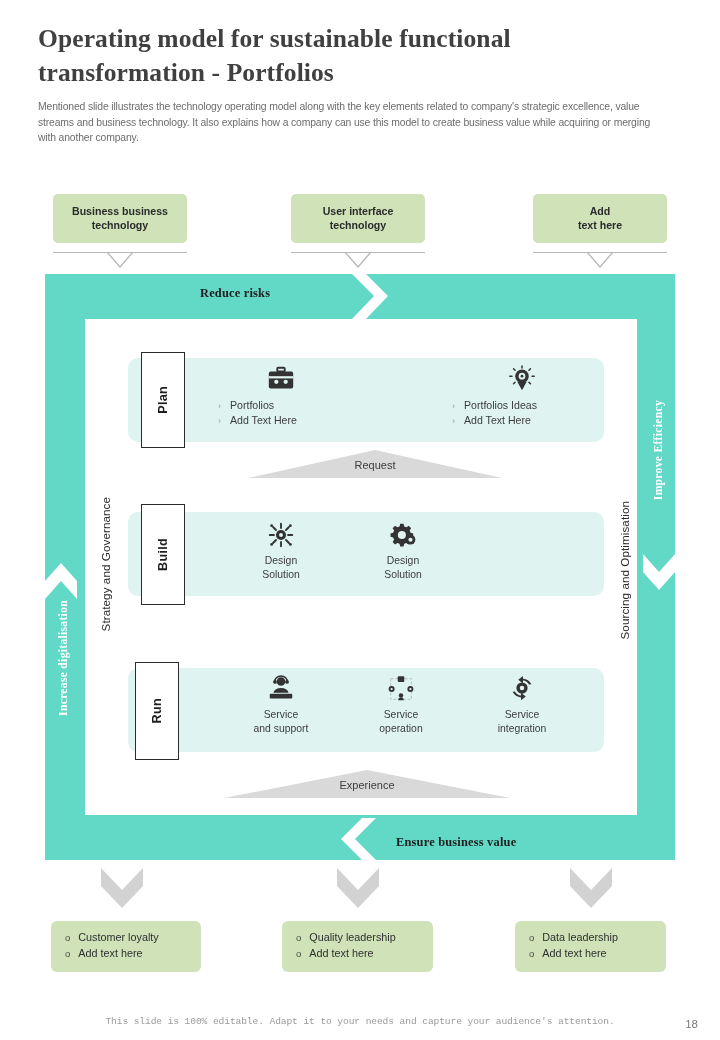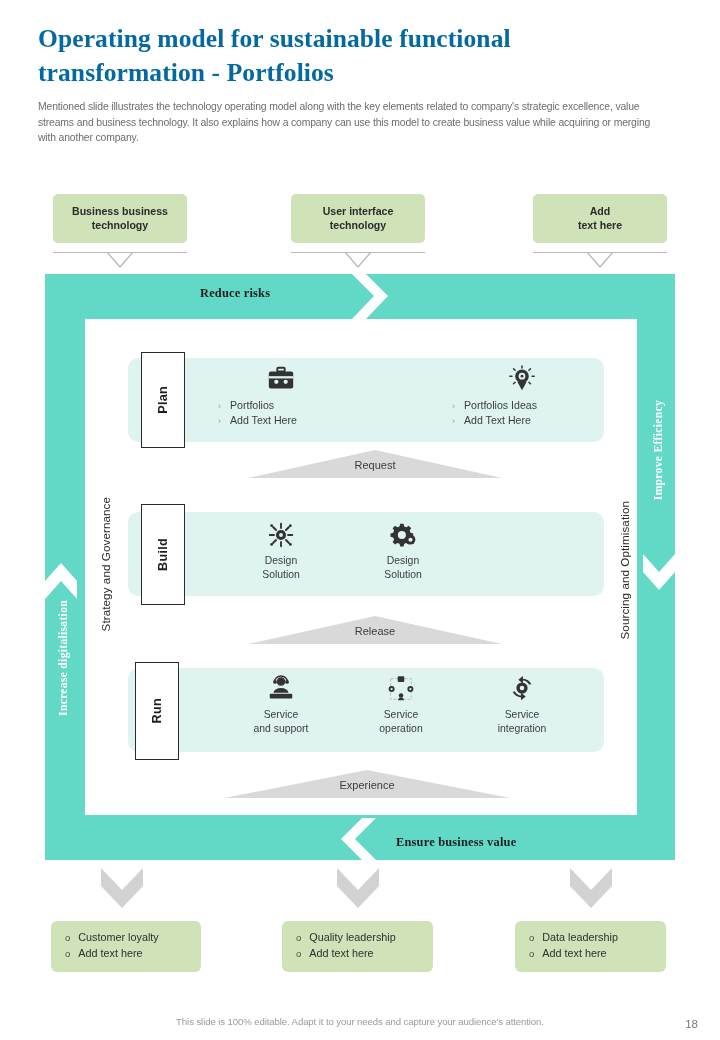--- a/index.html
+++ b/index.html
@@ -12,21 +12,21 @@
 
   .slide { position: relative; width: 720px; height: 1040px; background:#fff; }
 
   
   .header { position:absolute; left:38px; top:22px; width:640px; }
   .title {
     font-family: "Liberation Serif", serif;
     font-weight: bold;
     font-size: 25.5px;
     line-height: 1.34;
-    color:#0369a1;
+    color:#404040;
     letter-spacing: .1px;
   }
   .subtitle {
     margin-top: 9px;
     font-size: 10.4px;
     line-height: 1.48;
     color:#6d6d6d;
     width: 630px;
     letter-spacing: -0.15px;
   }
@@ -195,20 +195,21 @@
   .outbox.b3 { left:515px; width:151px; }
   .ob-line { display:flex; align-items:baseline; gap:8px; }
   .ob-line .mk { font-size:9.5px; color:#4a4a4a; }
   .ob-line .tx { font-size:10.8px; color:#2f2f2f; line-height:1.5; }
 
   
   .footer-note {
     position:absolute; left:0; top:1016px; width:720px;
     text-align:center; font-size:9.6px; color:#9a9a9a;
     letter-spacing:-0.1px;
+    font-family:Liberation Mono, monospace;
   }
   .page-num {
     position:absolute; right:22px; top:1018px;
     font-size:11.5px; color:#7a7a7a;
   }
 </style>
 </head>
 <body>
 
 <div class="slide">
@@ -402,26 +403,20 @@
         <circle cx="24" cy="21" r="2.2" fill="#dff4f1"></circle>
       </svg>
     </span>
     <div class="cap">
       <div>Design</div>
       <div>Solution</div>
     </div>
   </div>
 
 
-  <div class="conn c-release">
-    <svg width="254" height="34" viewBox="0 0 254 34">
-      <path d="M0 30 L127 2 L254 30 Z" fill="#d9d9d9"></path>
-    </svg>
-    <div class="lbl">Release</div>
-  </div>
 
   <div class="row run"></div>
   <div class="stage-tab run">
     <span>Run</span>
   </div>
 
   <div class="cell run-c1">
     <span class="ico">
       <svg viewBox="0 0 32 32" fill="#333">
         <circle cx="16" cy="8" r="4.6"></circle>

